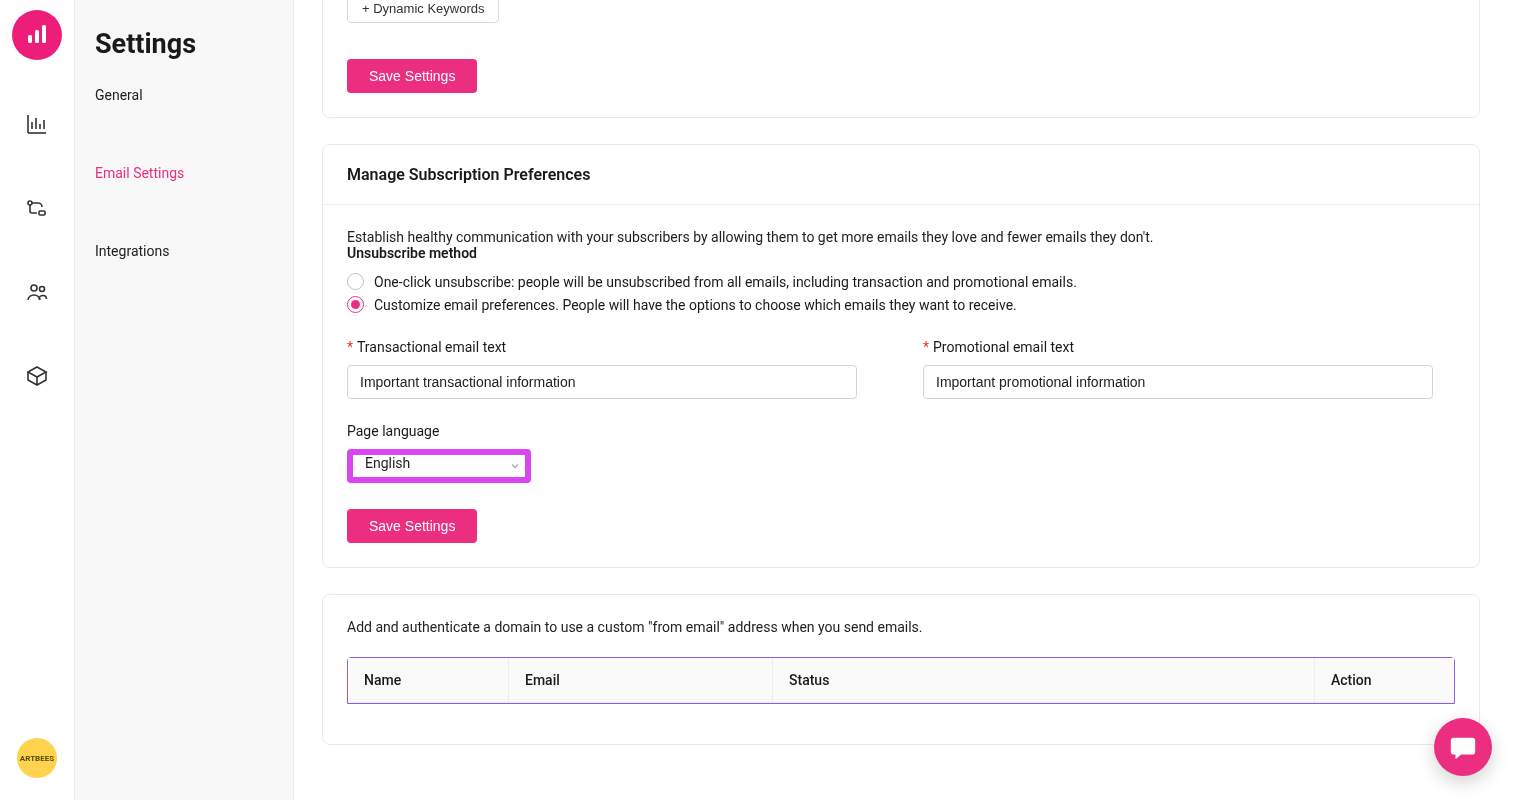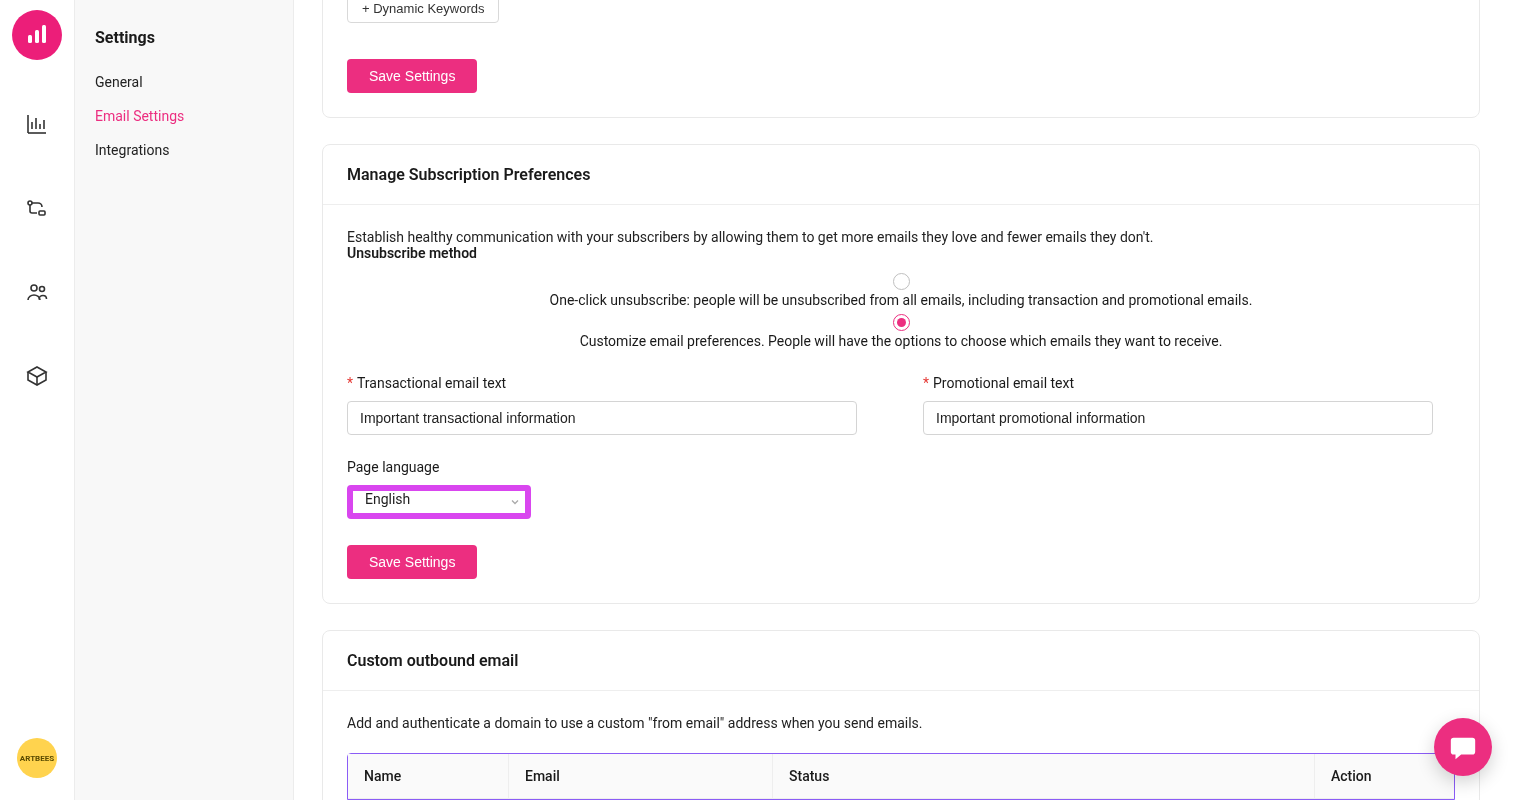--- a/index.html
+++ b/index.html
@@ -50,25 +50,25 @@
       top: 0;
       bottom: 0;
       width: 220px;
       background: #f8f8f8;
       border-left: 1px solid #ececec;
       border-right: 1px solid #ececec;
       padding: 18px 10px;
       z-index: 2;
     }
     .sidebar-title {
-      font-size: 16px;
+      font-size: 27px;
       font-weight: 700;
       padding: 10px;
     }
-    .sidebar-list { margin-top: 8px; display:flex; flex-direction:column; }
+    .sidebar-list { margin-top: 8px; display:flex; flex-direction:column;gap:44px; }
     .sidebar-item {
       padding: 9px 10px;
       font-size: 14px;
       color: #222;
       cursor: pointer;
       border-radius: 4px;
     }
     .sidebar-item.active { color: #ec2e80; }
 
     
@@ -96,21 +96,21 @@
       border-bottom: 1px solid #eee;
     }
     .card-head h2 { font-size: 16px; font-weight: 600; }
     .card-body { padding: 24px; }
     .card-body.noborder-top { border-top: none; }
 
     .desc { font-size: 14px; color: #222; }
 
     .subhdr { font-size: 14px; font-weight: 600; margin-bottom: 12px; }
 
-    .radio-row { display:flex; align-items:center; gap:2px; margin-bottom:6px; font-size:14px;flex-direction:column; }
+    .radio-row { display:flex; align-items:center; gap:10px; margin-bottom:6px; font-size:14px; }
     .radio-circle {
       width:17px; height:17px; border-radius:50%;
       border:1.5px solid #bfbfbf; background:#fff;
       flex: 0 0 17px;
       display:flex; align-items:center; justify-content:center;
       cursor:pointer;
     }
     .radio-circle.checked { border-color:#ec2e80; }
     .radio-dot { width:9px; height:9px; border-radius:50%; background:#ec2e80; }
 
@@ -317,23 +317,20 @@
           </div>
         </div>
 
         <div style="margin-top:26px;">
           <button class="btn-primary">Save Settings</button>
         </div>
       </div>
     </div>
 
     <div class="card cut-bottom">
-      <div class="card-head">
-        <h2>Custom outbound email</h2>
-      </div>
       <div class="card-body">
         <p class="desc">Add and authenticate a domain to use a custom "from email" address when you send emails.</p>
 
         <table class="tbl">
           <thead>
             <tr>
               <th style="width:160px;">Name</th>
               <th style="width:264px;">Email</th>
               <th>Status</th>
               <th style="width:140px;">Action</th>

